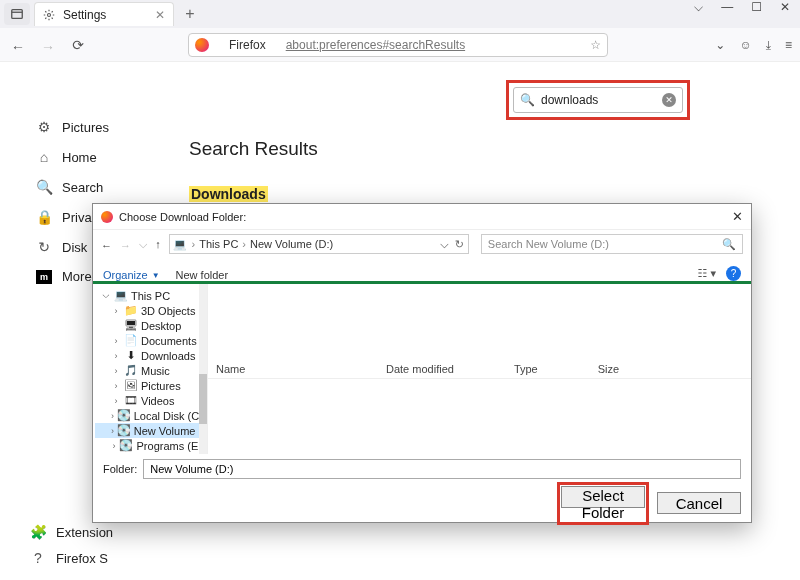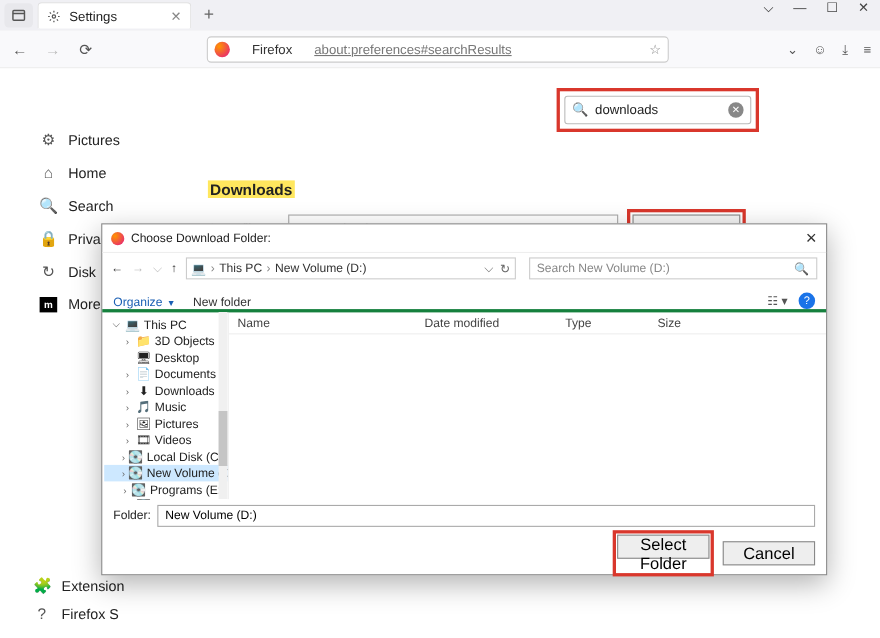--- a/index.html
+++ b/index.html
@@ -59,21 +59,21 @@
   .modal-body{flex:1;display:flex;overflow:hidden;}
   .tree{width:115px;border-right:1px solid #eee;overflow-y:auto;font-size:11px;padding:4px 0 4px 2px; position:relative;}
   .tree-scroll{position:absolute;right:0;top:0;width:8px;height:100%;background:#f0f0f0;}
   .tree-scroll-thumb{position:absolute;right:0;top:90px;width:8px;height:50px;background:#c5c5c5;}
   .tn{display:flex;align-items:center;gap:3px;padding:1px 2px 1px 0;white-space:nowrap;overflow:hidden;}
   .tn .chev{width:10px;text-align:center;color:#666;font-size:9px;}
   .tn .ic{width:14px;text-align:center;font-size:11px;}
   .tn.sel{background:#cde8ff;}
   .tn.depth1{padding-left:6px;}
   .tn.depth2{padding-left:16px;}
-  .filepane{flex:1;display:flex;flex-direction:column;}
+  .filepane{flex:1;display:flex;flex-direction:column;justify-content:center;}
   .cols{height:20px;border-bottom:1px solid #eee;display:flex;align-items:center;font-size:11px;color:#444;padding-left:8px;}
   .cols span{padding-right:60px;}
   .cols span:first-child{flex:0 0 170px;}
   .empty-msg{text-align:center;color:#666;font-size:11px;margin-top:20px;}
   .folder-row{height:30px;display:flex;align-items:center;padding:0 10px;gap:6px;font-size:11px;}
   .folder-input{flex:1;height:20px;border:1px solid #aaa;padding:0 6px;font-size:11px;}
   .modal-buttons{height:38px;display:flex;align-items:center;justify-content:flex-end;padding:0 10px;gap:8px;}
   .select-wrap{border:3px solid #d9372c;padding:1px;}
   .mbtn{height:22px;width:84px;border:1px solid #888;background:#eee;font-size:15px;}
   .help-ic{width:15px;height:15px;border-radius:50%;background:#1a73e8;color:#fff;font-size:10px;display:flex;align-items:center;justify-content:center;}
@@ -167,20 +167,21 @@
   <div class="content">
     <div class="search-row">
       <div class="search-wrap">
         <div class="searchbox">
           <span class="mag">🔍</span>
           <span>downloads</span>
           <span class="clr">✕</span>
         </div>
       </div>
     </div>
+    <h1 class="results">Search Results</h1>
     <div class="section-h">Downloads</div>
     <div class="save-row">
       <span class="save-label">Save files to</span>
       <div class="path-box">
         <span class="dl-icon">↓</span>
         <span>Downloads</span>
       </div>
       <div class="browse-wrap">
         <button class="browse-btn">Browse...</button>
       </div>

